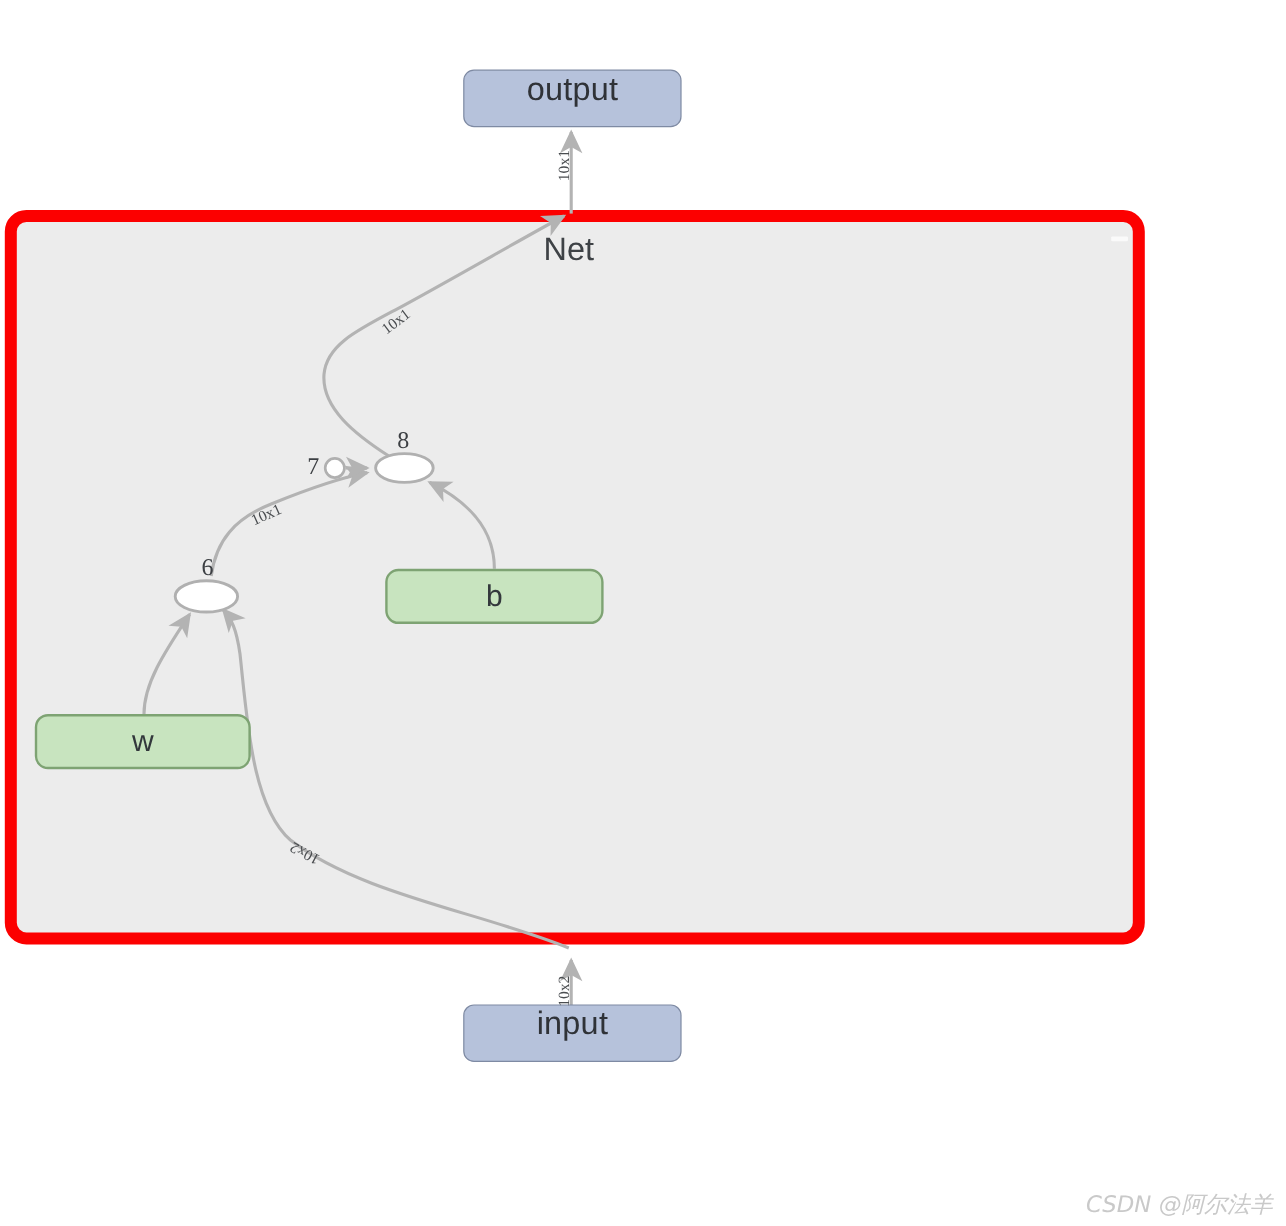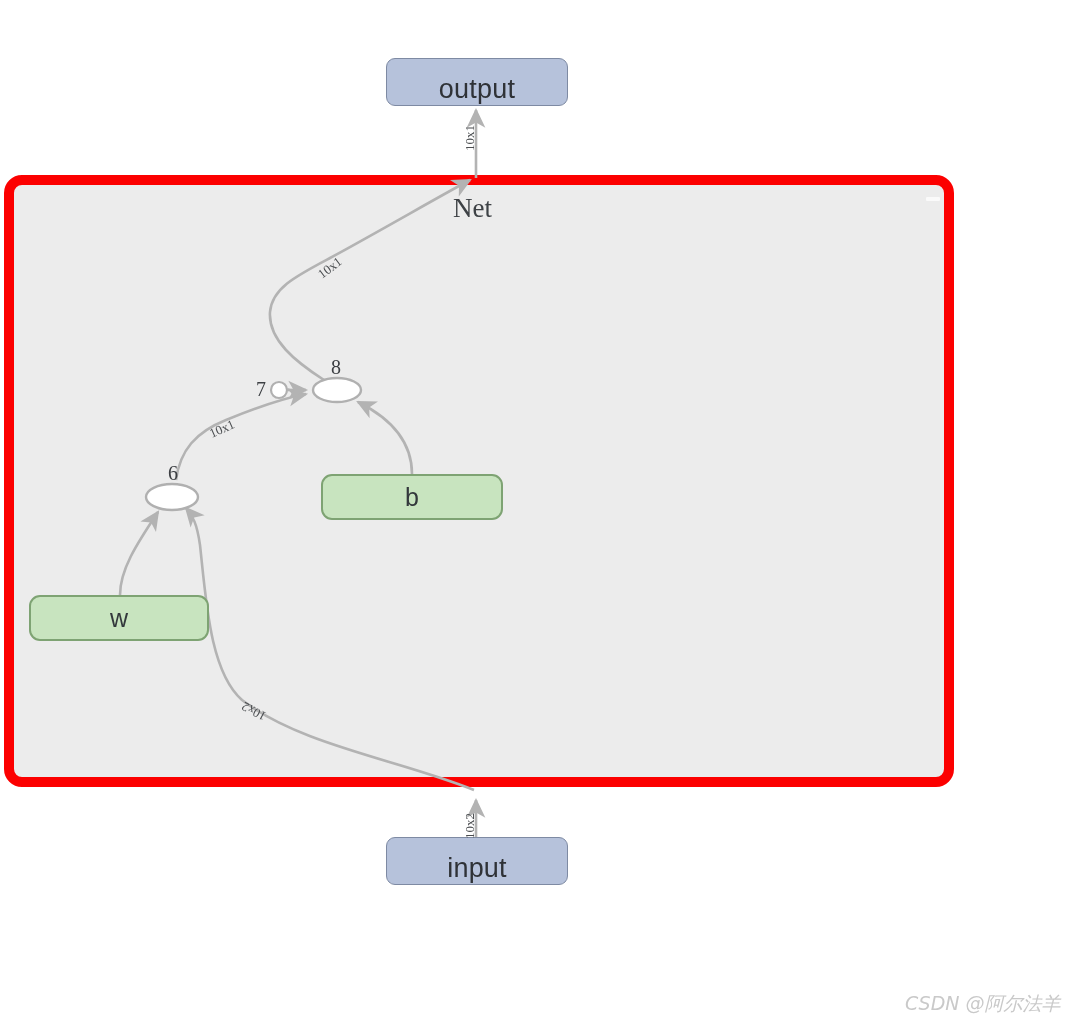--- a/index.html
+++ b/index.html
@@ -25,21 +25,21 @@
     left: 0;
     top: 0;
     width: 1072px;
     height: 1022px;
   }
   .io-box {
     position: absolute;
     box-sizing: border-box;
     border-radius: 9px;
     display: flex;
-    align-items: flex-end;
+    align-items: flex-start;
     justify-content: center;
     font-size: 27px;
     color: #2f3237;
     letter-spacing: 0.2px;
   }
   .param-box {
     position: absolute;
     box-sizing: border-box;
     border-radius: 11px;
     display: flex;
@@ -53,21 +53,20 @@
     font-size: 20px;
     color: #3c3f43;
     font-family: "Liberation Serif", "DejaVu Serif", serif;
     white-space: nowrap;
   }
   .panel-title {
     position: absolute;
     font-size: 27px;
     color: #3e4246;
     white-space: nowrap;
-    font-family: Liberation Serif, serif;
   }
   .watermark {
     position: absolute;
     font-size: 19px;
     color: #c9c9c9;
     white-space: nowrap;
     font-family: "DejaVu Sans", sans-serif;
     font-style: italic;
   }
   .panel-tick {

